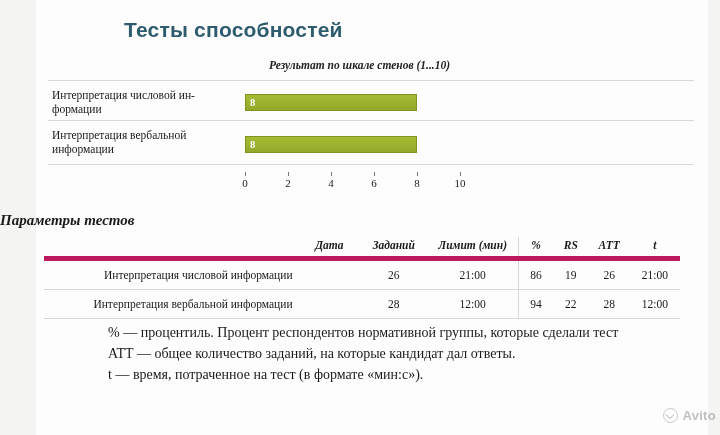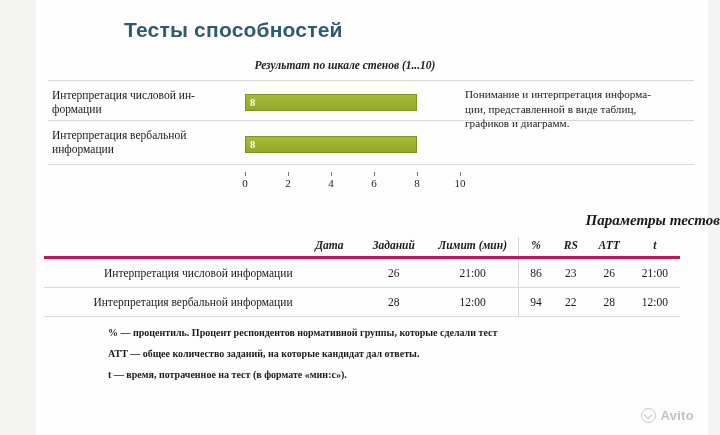--- a/index.html
+++ b/index.html
@@ -41,21 +41,21 @@
     font-size: 21px;
     font-weight: bold;
     color: #2e5c6e;
     letter-spacing: 0.2px;
   }
   .scale-caption {
     position: absolute;
     left: 240px;
     top: 59px;
     width: 210px;
-    text-align: center;
+    text-align: right;
     font-size: 11.5px;
     font-weight: bold;
     font-style: italic;
     color: #222;
     font-family: "Liberation Serif", serif;
   }
 
   
   .chart {
     position: absolute;
@@ -146,21 +146,21 @@
     transform: translateX(-50%);
     font-family: "Liberation Serif", serif;
   }
 
   
   .params-title {
     position: absolute;
     left: 0;
     top: 212px;
     width: 720px;
-    text-align: right;
+    text-align: left;
     font-size: 15px;
     font-style: italic;
     font-weight: bold;
     color: #1a1a1a;
     font-family: "Liberation Serif", serif;
   }
 
   table.params {
     position: absolute;
     left: 44px;
@@ -169,21 +169,21 @@
     border-collapse: collapse;
     font-family: "Liberation Serif", serif;
   }
   table.params th {
     font-size: 11.5px;
     font-style: italic;
     font-weight: bold;
     color: #1a1a1a;
     padding: 2px 6px 5px 6px;
     text-align: center;
-    border-bottom: 3px solid #be185d;
+    border-bottom: 5px solid #be185d;
     white-space: nowrap;
   }
   table.params th.name-col,
   table.params td.name-col {
     text-align: right;
     width: 300px;
   }
   table.params td {
     font-size: 11.5px;
     color: #1a1a1a;
@@ -198,30 +198,29 @@
 
   .notes {
     position: absolute;
     left: 108px;
     top: 325px;
     width: 530px;
     font-family: "Liberation Serif", serif;
   }
   .notes p {
     margin: 0 0 6px 0;
-    font-size: 10px;
+    font-size: 14px;
     line-height: 15px;
     color: #1a1a1a;
-    font-weight: bold;
   }
 
   
   .watermark {
     position: absolute;
-    right: 26px;
+    right: 4px;
     bottom: 12px;
     display: flex;
     align-items: center;
     gap: 4px;
     opacity: 0.55;
   }
   .watermark .circle {
     width: 13px; height: 13px;
     border-radius: 50%;
     border: 1.6px solid #9a9a9a;
@@ -266,25 +265,20 @@
     <div class="row-label r2">
       <span>Интерпретация вербальной</span><br>
       <span>информации</span>
     </div>
 
     <div class="bar-area">
       <div class="bar b1" style="width:172px">8</div>
       <div class="bar b2" style="width:172px">8</div>
     </div>
 
-    <div class="row-desc d1">
-      <span>Понимание и интерпретация информа-</span><br>
-      <span>ции, представленной в виде таблиц,</span><br>
-      <span>графиков и диаграмм.</span>
-    </div>
 
     <div class="axis">
       <div class="tick" style="left:0px"></div>
       <div class="tick" style="left:43px"></div>
       <div class="tick" style="left:86px"></div>
       <div class="tick" style="left:129px"></div>
       <div class="tick" style="left:172px"></div>
       <div class="tick" style="left:215px"></div>
       <div class="tlabel" style="left:0px">0</div>
       <div class="tlabel" style="left:43px">2</div>
@@ -310,21 +304,21 @@
         <th style="width:54px">t</th>
       </tr>
     </thead>
     <tbody>
       <tr>
         <td class="name-col">Интерпретация числовой информации</td>
         <td></td>
         <td>26</td>
         <td>21:00</td>
         <td class="vsep">86</td>
-        <td>23</td>
+        <td>19</td>
         <td>26</td>
         <td>21:00</td>
       </tr>
       <tr>
         <td class="name-col">Интерпретация вербальной информации</td>
         <td></td>
         <td>28</td>
         <td>12:00</td>
         <td class="vsep">94</td>
         <td>22</td>

